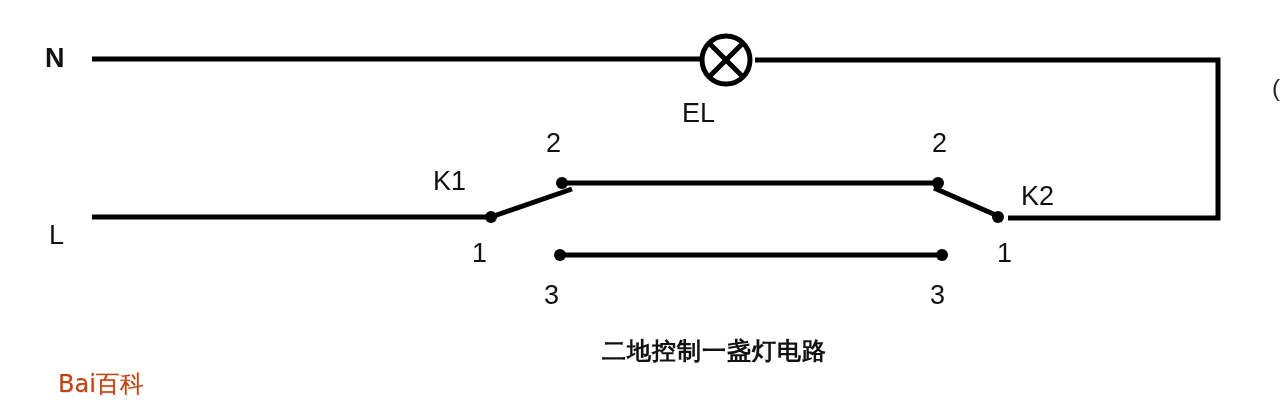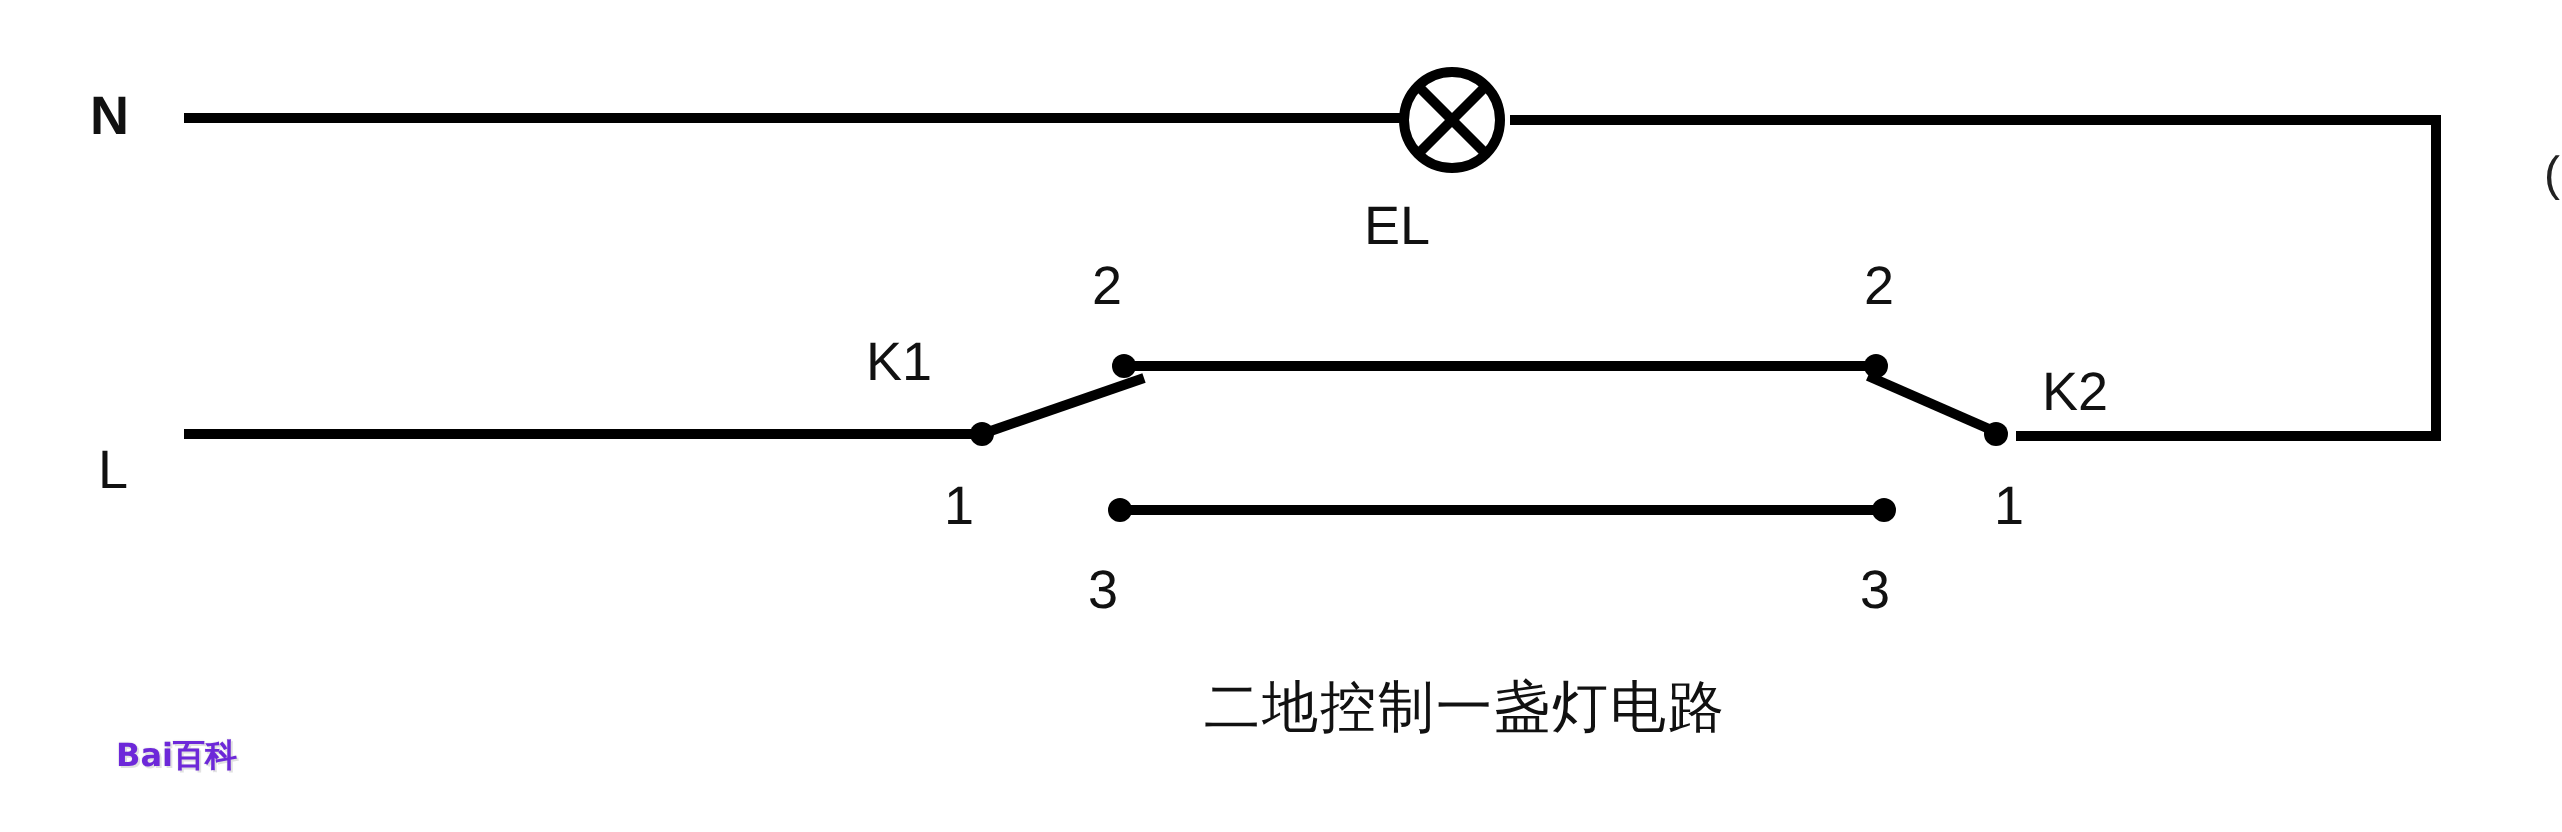--- a/index.html
+++ b/index.html
@@ -1,20 +1,20 @@
 <!DOCTYPE html>
 <html><head>
   <meta charset="utf-8">
   <style>
     html, body { margin: 0; padding: 0; background: #ffffff; }
     body { width: 1281px; height: 416px; position: relative; overflow: hidden; font-family: "Liberation Sans", sans-serif; }
     svg.circuit { position: absolute; left: 0; top: 0; }
     .lbl { position: absolute; font-family: "Liberation Sans", sans-serif; color: #111; font-size: 27px; line-height: 1; }
-    .title { position: absolute; font-family: "DejaVu Sans", sans-serif; font-weight: normal; font-size: 28px; color: #111; letter-spacing: 1px; }
-    .wm { position: absolute; left: 58px; top: 368px; font-family: "DejaVu Sans", sans-serif; font-size: 16px; color: #6d28d9; text-shadow: 0 0 1px #d8d8d8, 1px 1px 0 #e2e2e2; font-weight: bold; }
+    .title { position: absolute; font-family: "DejaVu Sans", sans-serif; font-weight: bold; font-size: 24px; color: #111; letter-spacing: 1px; }
+    .wm { position: absolute; left: 58px; top: 368px; font-family: "DejaVu Sans", sans-serif; font-size: 24px; color: #c2410c; text-shadow: 0 0 1px #d8d8d8, 1px 1px 0 #e2e2e2; font-weight: normal; }
     .edge { position: absolute; left: 1272px; top: 74px; font-size: 24px; color: #222; }
   </style>
 </head>
 <body>
 
 <svg class="circuit" width="1281" height="416" viewBox="0 0 1281 416">
 
   <line x1="92" y1="59" x2="700" y2="59" stroke="#000" stroke-width="5"></line>
 
   <g>

